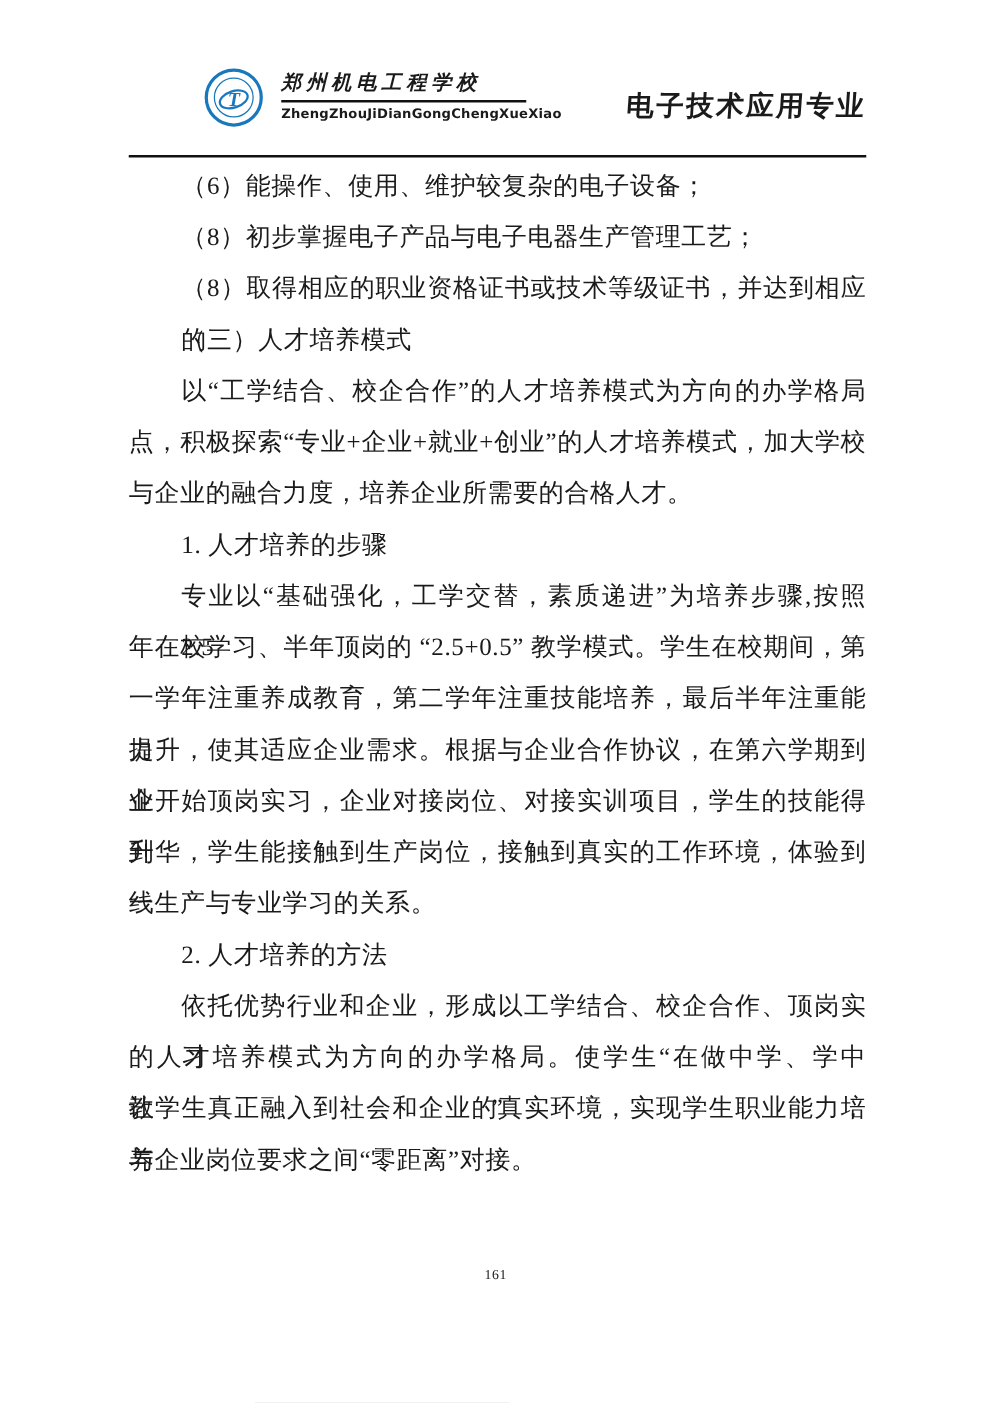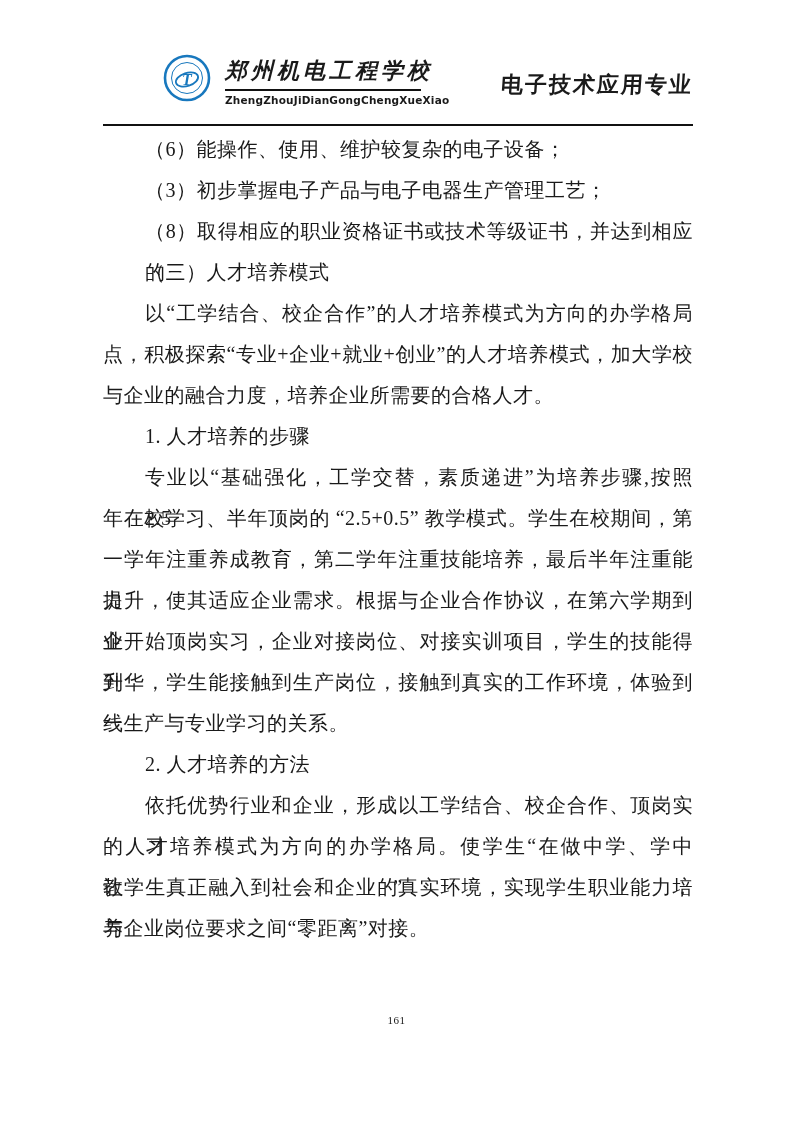--- a/index.html
+++ b/index.html
@@ -12,21 +12,21 @@
     font-family: "Liberation Serif", serif;
     color: #1a1a1a;
     overflow: hidden;
   }
 
   
   .header { position: absolute; left: 103px; top: 46px; width: 590px; height: 76px; }
   .logo { position: absolute; left: 60px; top: 8px; width: 48px; height: 48px; }
   .school-block { position: absolute; left: 122px; top: 10px; width: 196px; }
   .school-name {
-    font-size: 22px; font-weight: bold; font-style: italic;
+    font-size: 16px; font-weight: bold; font-style: italic;
     letter-spacing: 4px; white-space: nowrap;
     padding-bottom: 3px; border-bottom: 2px solid #111;
   }
   .school-pinyin {
     font-family: "DejaVu Sans", sans-serif;
     font-size: 10.5px; font-weight: bold; letter-spacing: 0.2px;
     padding-top: 3px; white-space: nowrap; text-align: right;
   }
   .major-title {
     position: absolute; right: 0; top: 24px;
@@ -68,21 +68,21 @@
       <div class="school-name">郑州机电工程学校</div>
       <div class="school-pinyin">ZhengZhouJiDianGongChengXueXiao</div>
     </div>
     <div class="major-title">电子技术应用专业</div>
   </div>
 
   <div class="header-rule"></div>
 
   <main class="body-text">
       <div class="line indent">（6）能操作、使用、维护较复杂的电子设备；</div>
-      <div class="line indent">（3）初步掌握电子产品与电子电器生产管理工艺；</div>
+      <div class="line indent">（8）初步掌握电子产品与电子电器生产管理工艺；</div>
       <div class="line indent fill">（8）取得相应的职业资格证书或技术等级证书，并达到相应的</div>
       <div class="line indent">（三）人才培养模式</div>
       <div class="line indent fill">以“工学结合、校企合作”的人才培养模式为方向的办学格局</div>
       <div class="line fill">点，积极探索“专业+企业+就业+创业”的人才培养模式，加大学校</div>
       <div class="line">与企业的融合力度，培养企业所需要的合格人才。</div>
       <div class="line indent">1. 人才培养的步骤</div>
       <div class="line indent fill">专业以“基础强化，工学交替，素质递进”为培养步骤,按照 2.5</div>
       <div class="line fill">年在校学习、半年顶岗的 “2.5+0.5” 教学模式。学生在校期间，第</div>
       <div class="line fill">一学年注重养成教育，第二学年注重技能培养，最后半年注重能力</div>
       <div class="line fill">提升，使其适应企业需求。根据与企业合作协议，在第六学期到企</div>

